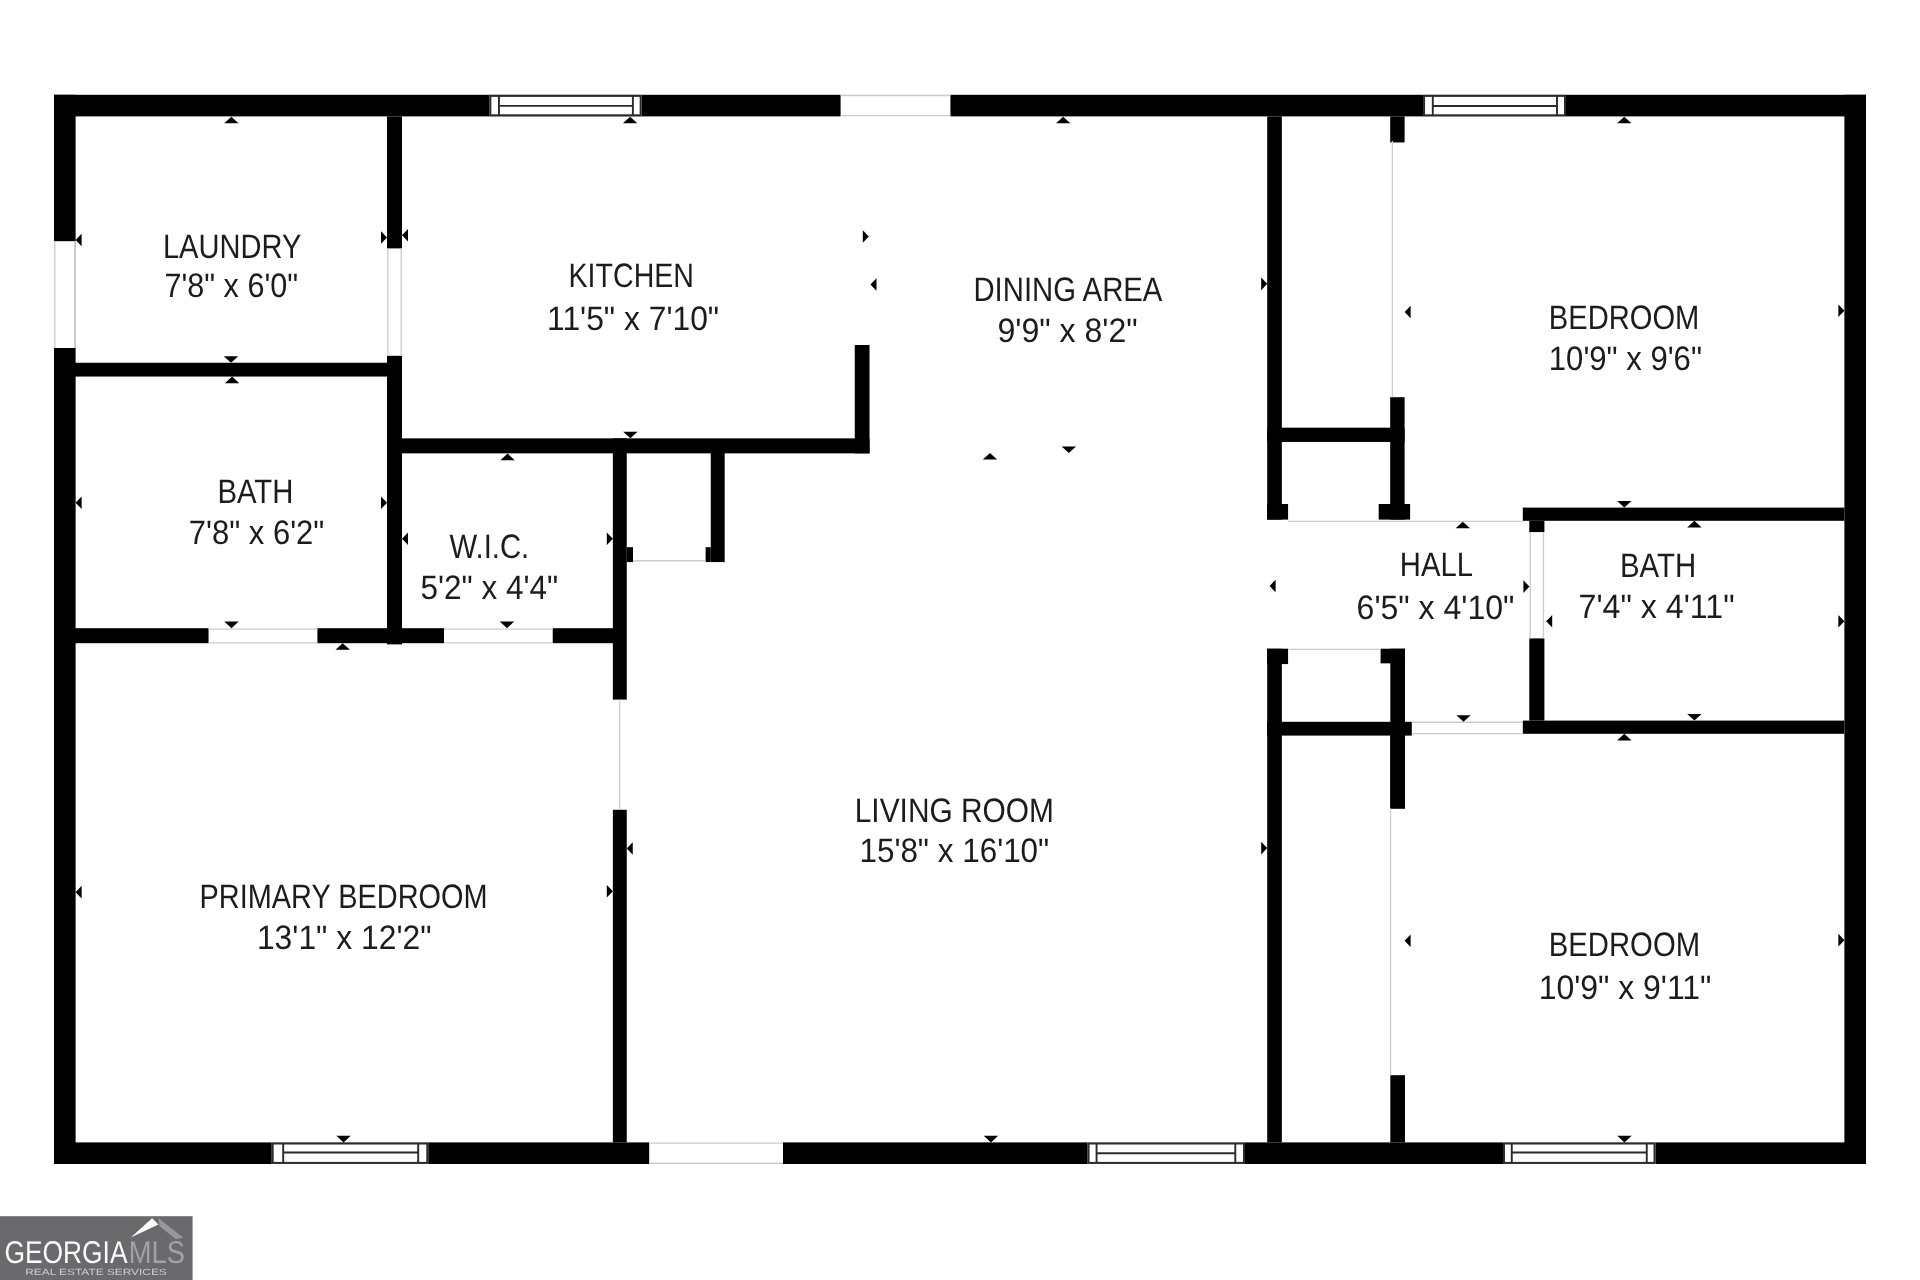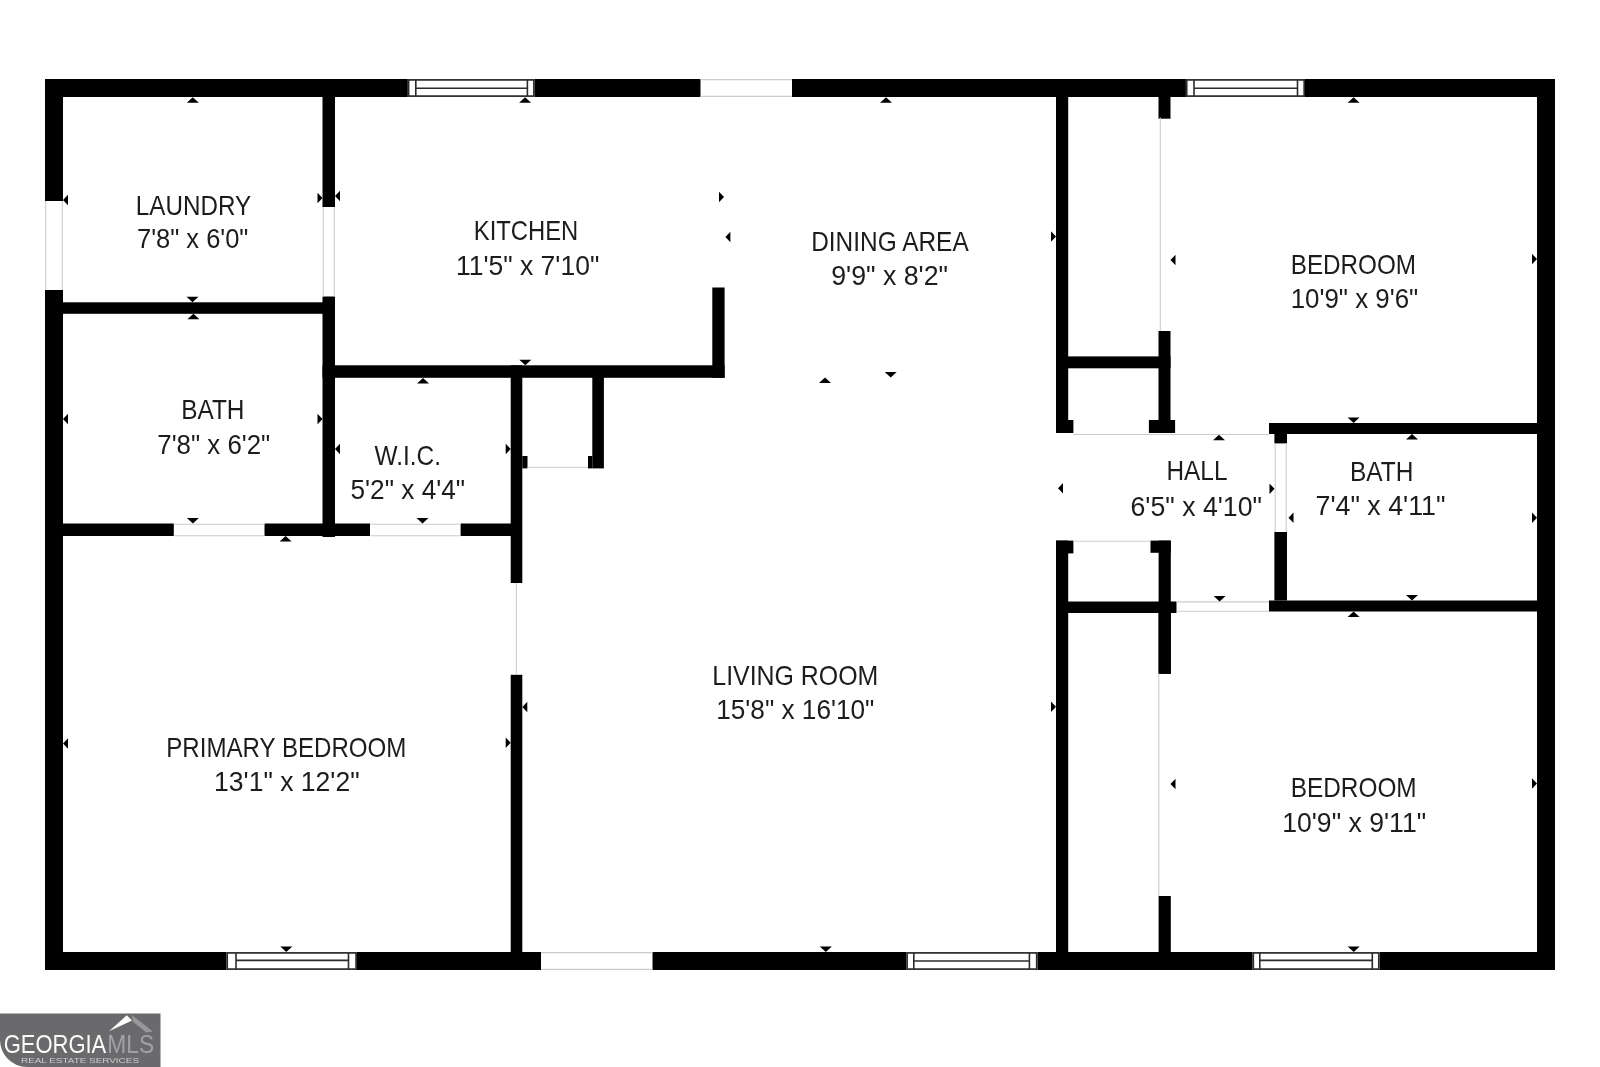--- a/index.html
+++ b/index.html
@@ -1,17 +1,17 @@
 <!DOCTYPE html>
 <html><head>
 <meta charset="utf-8">
 <title>Floor Plan</title>
 <style>
 html,body{margin:0;padding:0;background:#ffffff;}
-#plan{width:1600px;height:1067px;position:relative;overflow:hidden;border-radius:27px;}
+#plan{width:1600px;height:1067px;position:relative;overflow:hidden;}
 </style>
 </head>
 <body>
 <div id="plan">
 <svg xmlns="http://www.w3.org/2000/svg" width="1600" height="1067" viewBox="0 0 1600 1067">
 <rect width="1600" height="1067" fill="#ffffff"></rect>
 <rect x="45" y="79" width="1510" height="18" fill="#000000"></rect>
 <rect x="45" y="952" width="1510" height="18" fill="#000000"></rect>
 <rect x="45" y="79" width="18" height="891" fill="#000000"></rect>
 <rect x="1537" y="79" width="18" height="891" fill="#000000"></rect>

